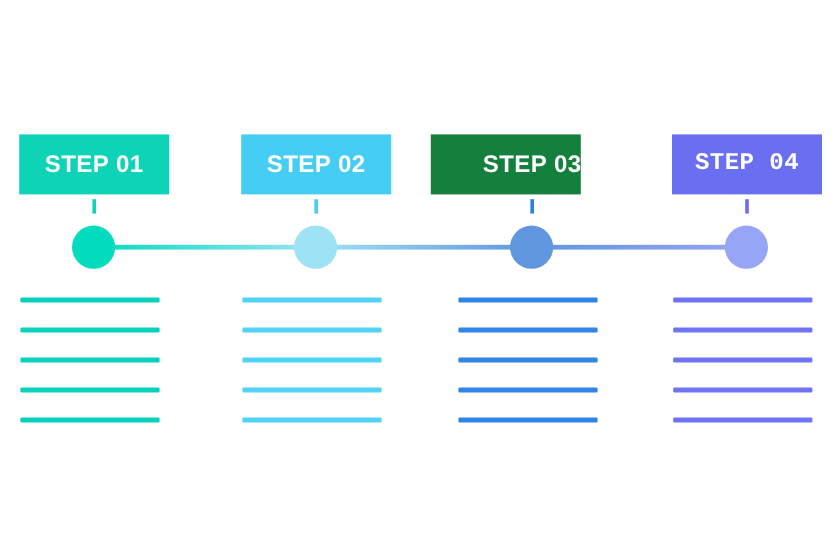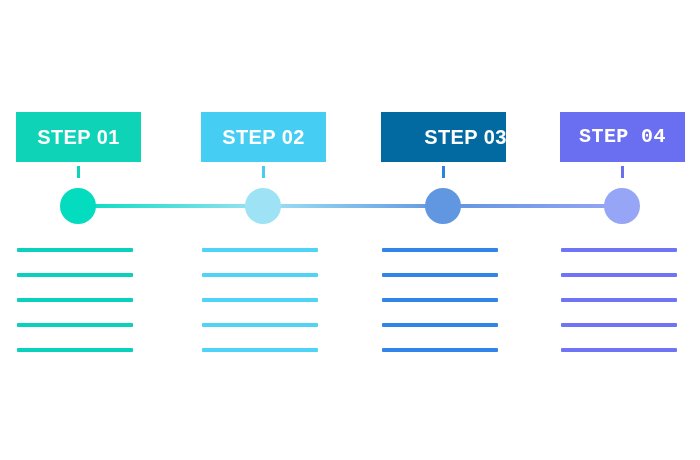--- a/index.html
+++ b/index.html
@@ -110,21 +110,21 @@
     <div class="lines-group" style="left:202px; width:116px;">
       <div class="line-bar" style="background:#4fd4f7;"></div>
       <div class="line-bar" style="background:#4fd4f7;"></div>
       <div class="line-bar" style="background:#4fd4f7;"></div>
       <div class="line-bar" style="background:#4fd4f7;"></div>
       <div class="line-bar" style="background:#4fd4f7;"></div>
     </div>
   </div>
 
   <div class="step-col" style="left:0px;">
-    <div class="step-label" style="left:381px; background:#0369a1;padding-left:44px;">
+    <div class="step-label" style="left:359px; background:#15803d;padding-left:44px;">
       <span class="step-label-text">STEP 03</span>
     </div>
     <div class="step-tick" style="left:442px; background:#2b82e2;"></div>
     <div class="step-dot" style="left:425px; background:#6196e0;"></div>
     <div class="lines-group" style="left:382px; width:116px;">
       <div class="line-bar" style="background:#3184e8;"></div>
       <div class="line-bar" style="background:#3184e8;"></div>
       <div class="line-bar" style="background:#3184e8;"></div>
       <div class="line-bar" style="background:#3184e8;"></div>
       <div class="line-bar" style="background:#3184e8;"></div>

